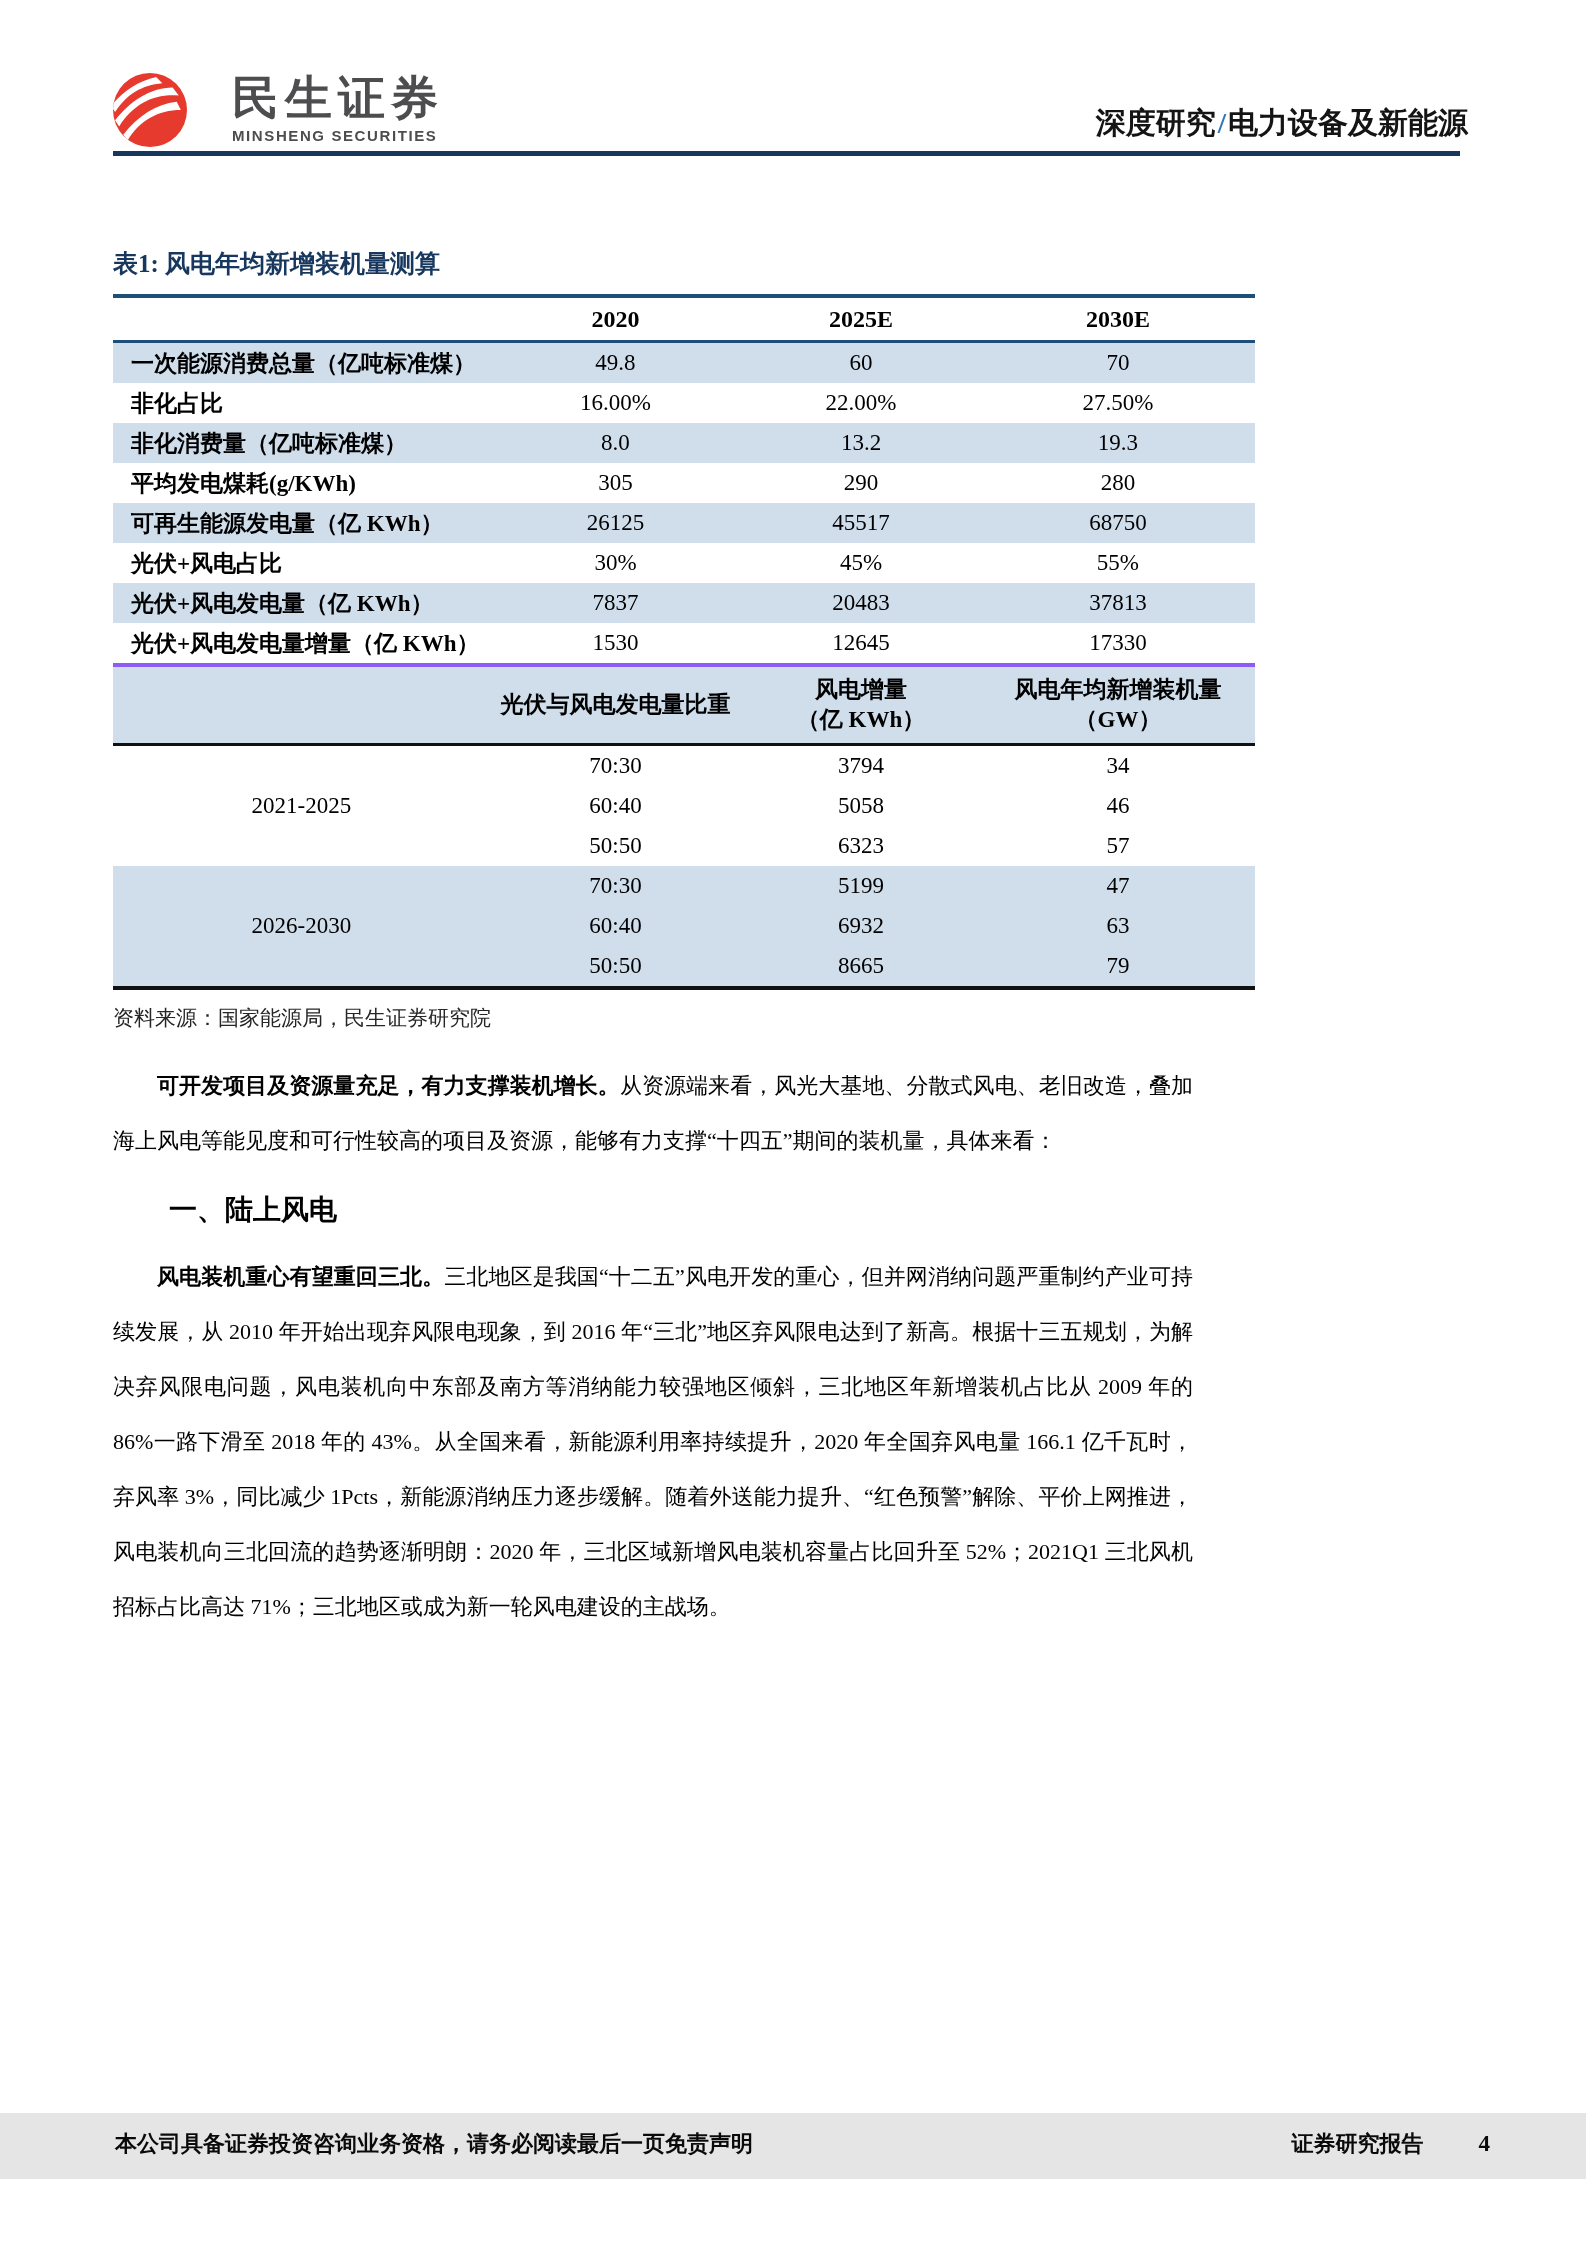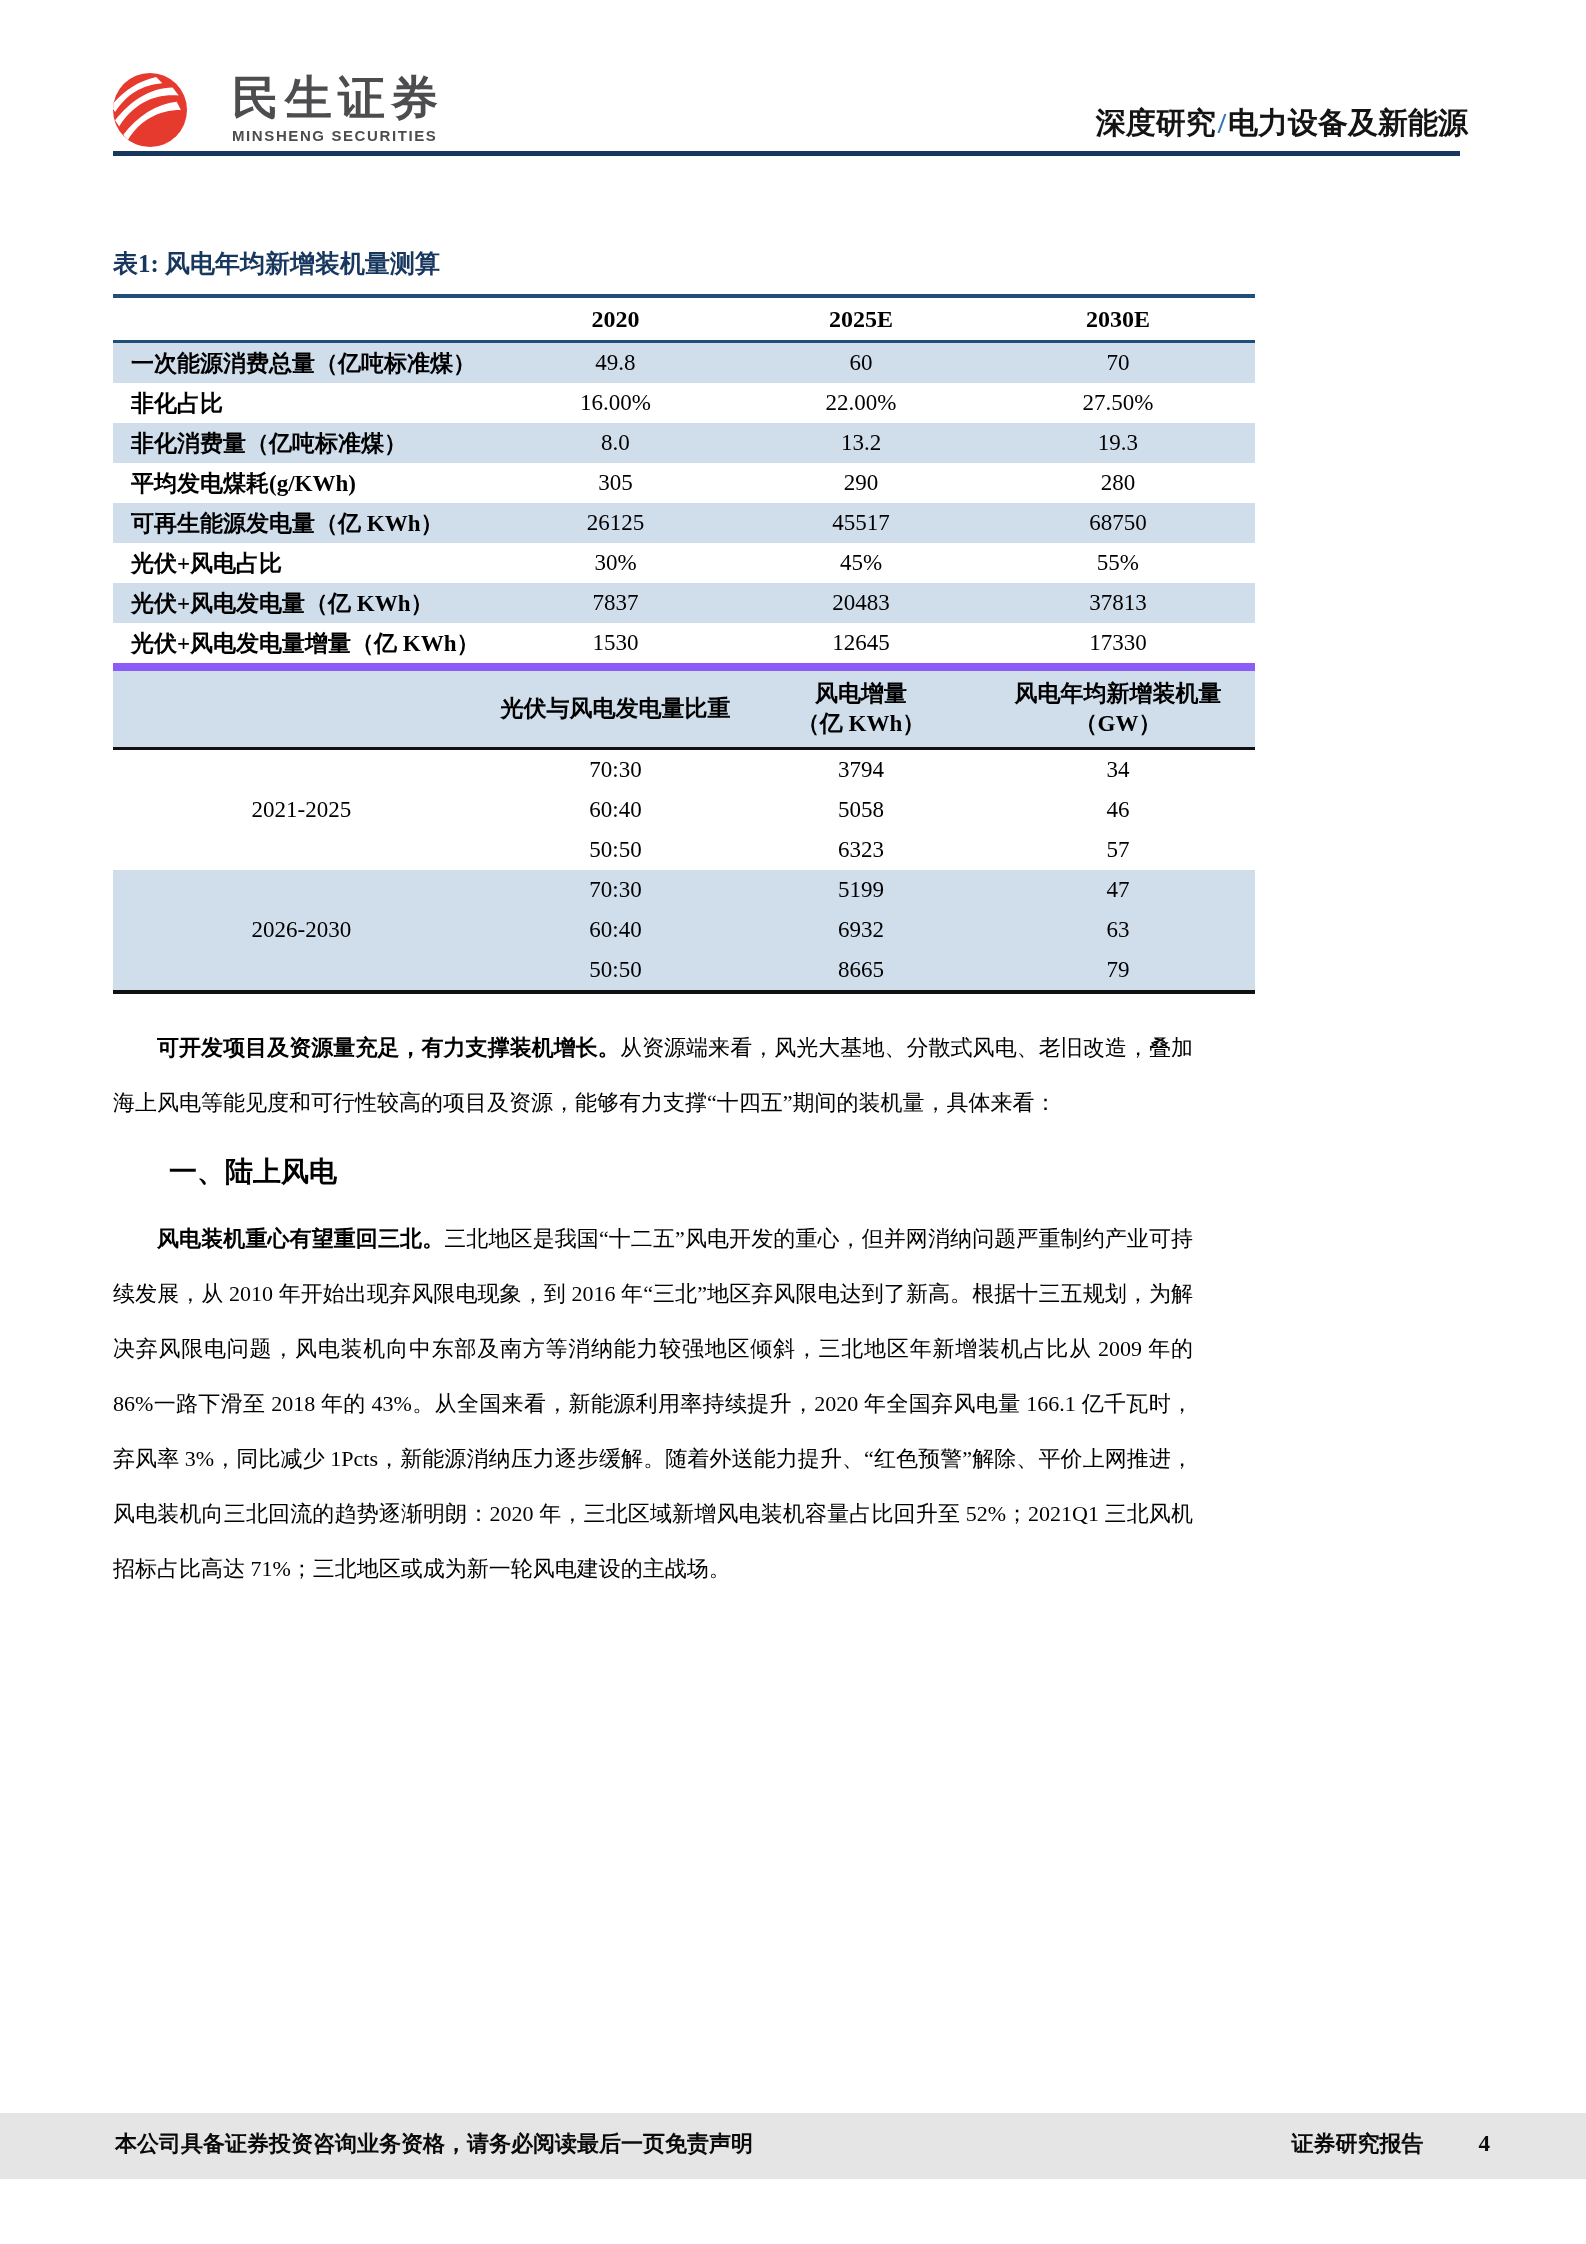--- a/index.html
+++ b/index.html
@@ -19,21 +19,21 @@
   
   .content{position:absolute;left:113px;top:0;width:1142px;}
   .table-title{margin-top:247px;font-size:25px;font-weight:bold;color:#17375e;font-family:"Liberation Serif",serif;}
   table{border-collapse:collapse;width:1142px;table-layout:fixed;font-size:23px;}
   col.c1{width:33%;} col.c2{width:22%;} col.c3{width:21%;} col.c4{width:24%;}
   .tbl1{margin-top:14px;border-top:4px solid #1f4e79;}
   .tbl1 thead th{height:40px;font-size:24px;font-weight:bold;text-align:center;border-bottom:3px solid #1f4e79;}
   .tbl1 tbody td{height:38px;text-align:center;}
   .tbl1 tbody td.lbl{text-align:left;font-weight:bold;padding-left:18px;}
   .tbl1 tbody tr:nth-child(odd){background:#d0deec;}
-  .tbl2{border-top:8px solid #8b5cf6;}
+  .tbl2{border-top:4px solid #8b5cf6;}
   .tbl2 thead th{background:#d0deec;border-bottom:3px solid #111;font-weight:bold;text-align:center;padding:8px 0;line-height:30px;}
   .tbl2 tbody{border-bottom:4px solid #111;}
   .tbl2 tbody td{height:38px;text-align:center;}
   .tbl2 td.grp{font-weight:normal;text-align:center;}
   .tbl2 tr.shaded td{background:#d0deec;}
   .source-line{margin-top:14px;font-size:21px;color:#262626;}
 
   .para{width:1080px;font-size:22px;line-height:55px;text-align:justify;text-indent:2em;margin:0;}
   .p1{margin-top:26px;}
   .sec-heading{margin-top:14px;font-size:28px;font-weight:bold;text-indent:2em;line-height:55px;}
@@ -195,20 +195,21 @@
           <td>63</td>
         </tr>
         <tr class="shaded">
           <td>50:50</td>
           <td>8665</td>
           <td>79</td>
         </tr>
       </tbody>
     </table>
 
+    <div class="source-line">资料来源：国家能源局，民生证券研究院</div>
 
     <p class="para p1"><span class="lead">可开发项目及资源量充足，有力支撑装机增长。</span><span>从资源端来看，风光大基地、分散式风电、老旧改造，叠加海上风电等能见度和可行性较高的项目及资源，能够有力支撑“十四五”期间的装机量，具体来看：</span></p>
 
     <div class="sec-heading">一、陆上风电</div>
 
     <p class="para p2"><span class="lead">风电装机重心有望重回三北。</span><span>三北地区是我国“十二五”风电开发的重心，但并网消纳问题严重制约产业可持续发展，从 2010 年开始出现弃风限电现象，到 2016 年“三北”地区弃风限电达到了新高。根据十三五规划，为解决弃风限电问题，风电装机向中东部及南方等消纳能力较强地区倾斜，三北地区年新增装机占比从 2009 年的 86%一路下滑至 2018 年的 43%。从全国来看，新能源利用率持续提升，2020 年全国弃风电量 166.1 亿千瓦时，弃风率 3%，同比减少 1Pcts，新能源消纳压力逐步缓解。随着外送能力提升、“红色预警”解除、平价上网推进，风电装机向三北回流的趋势逐渐明朗：2020 年，三北区域新增风电装机容量占比回升至 52%；2021Q1 三北风机招标占比高达 71%；三北地区或成为新一轮风电建设的主战场。</span></p>
 
   </div>
 
   <div class="footer-band">

